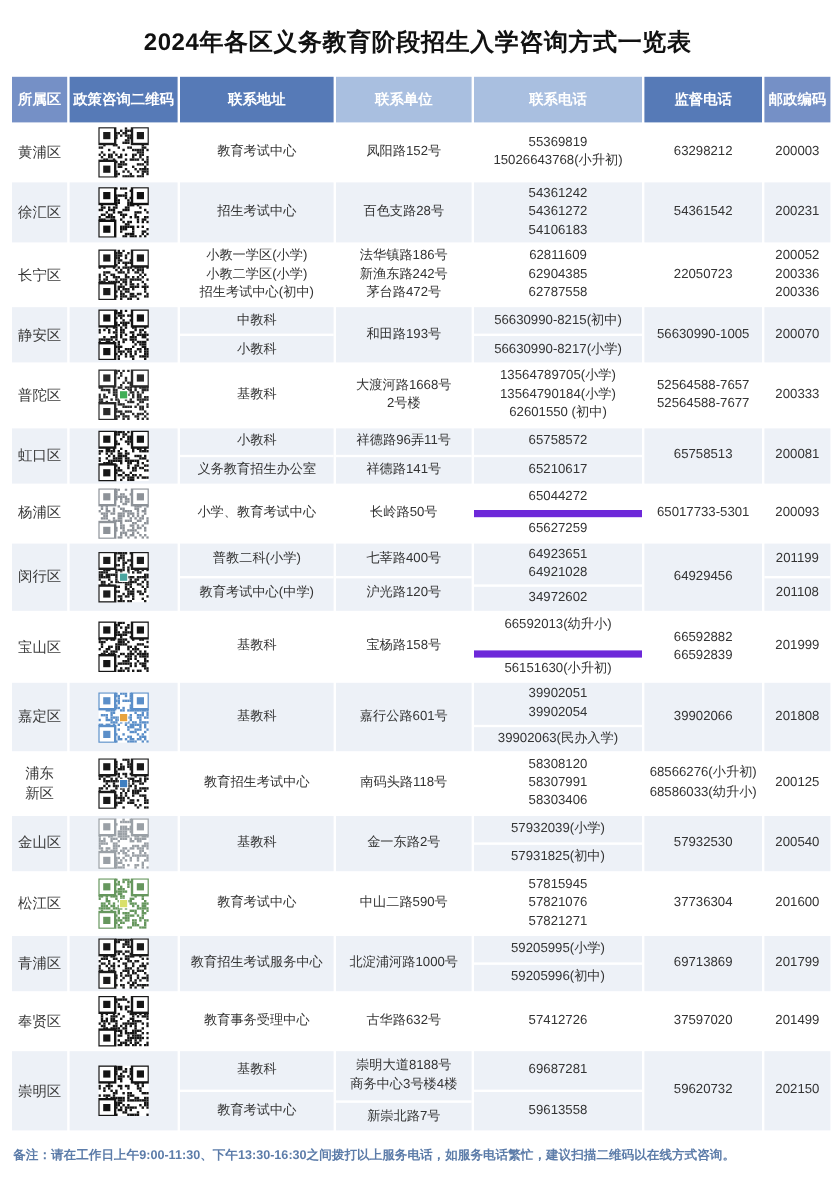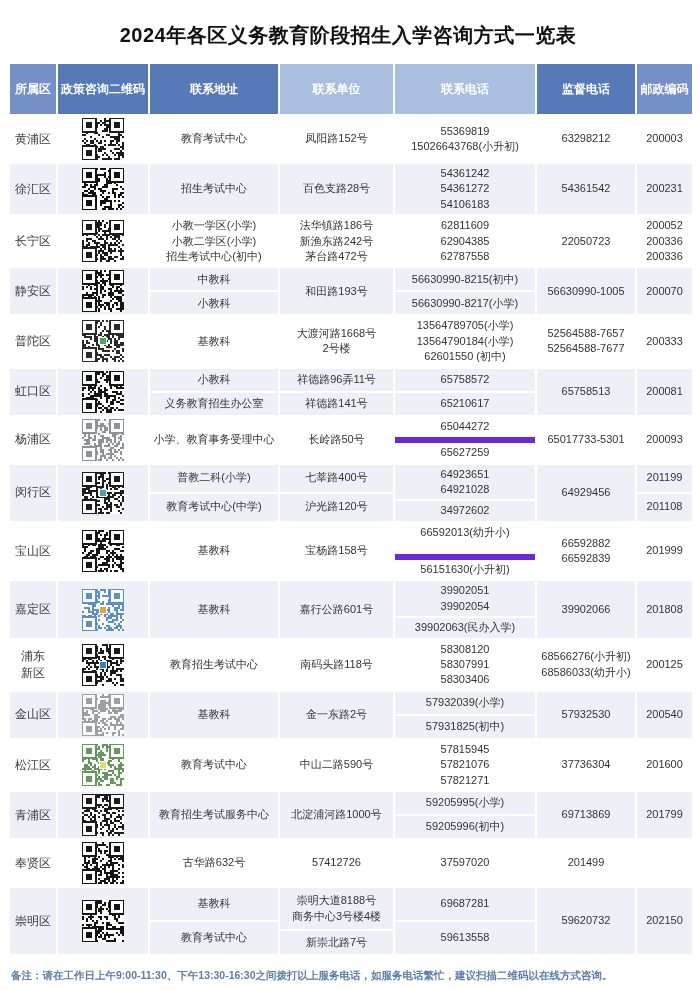--- a/index.html
+++ b/index.html
@@ -1,21 +1,21 @@
 <!DOCTYPE html>
 <html style="--header-dark: #567ab7; --header-medium: #7590c6; --header-light: #a9bfe0; --row-tint: #edf1f7; --note-color: #5c7ca9;"><head>
 <meta charset="utf-8">
 <style>
   html,body{margin:0;padding:0;background:#ffffff;}
   body{width:700px;height:990px;font-family:"Liberation Sans","DejaVu Sans",sans-serif;color:#333;overflow:hidden;}
   .page{padding:6px 14px 0 10px;}
   .title{font-size:20px;font-weight:bold;text-align:center;color:#111;margin:16px 0 15px 0;letter-spacing:.5px;}
   .grid{display:grid;grid-template-columns:46px 90px 128px 113px 140px 98px 55px;gap:2px;}
   .thead{margin-bottom:2px;}
-  .hcell{height:50px;display:flex;align-items:center;justify-content:center;color:#fff;font-weight:bold;font-size:12px;white-space:nowrap;}
+  .hcell{height:38px;display:flex;align-items:center;justify-content:center;color:#fff;font-weight:bold;font-size:12px;white-space:nowrap;}
   .tone-dark{background:var(--header-dark);}
   .tone-medium{background:var(--header-medium);}
   .tone-light{background:var(--header-light);}
   .row{margin-bottom:2px;}
   .cell{min-height:46px;display:flex;flex-direction:column;justify-content:center;font-size:11px;text-align:center;background:#fff;}
   .row.tint .cell{background:var(--row-tint);}
   .seg{display:flex;flex-direction:column;justify-content:center;padding:2px 1px;flex:1 1 0;}
   .row .seg + .seg{border-top:6px solid #6d28d9;}
   .row.tint .seg + .seg{border-top:2px solid #ffffff;}
   .line{line-height:1.4;white-space:nowrap;}
@@ -1251,21 +1251,21 @@
               <rect x="0" y="0" width="14" height="14" fill="none" stroke="#8d9298" stroke-width="2"></rect>
               <rect x="4" y="4" width="6" height="6" fill="#8d9298"></rect>
               <rect x="28" y="0" width="14" height="14" fill="none" stroke="#8d9298" stroke-width="2"></rect>
               <rect x="32" y="4" width="6" height="6" fill="#8d9298"></rect>
               <rect x="0" y="28" width="14" height="14" fill="none" stroke="#8d9298" stroke-width="2"></rect>
               <rect x="4" y="32" width="6" height="6" fill="#8d9298"></rect>
             </svg>
           </div>
           <div class="cell cell-unit">
             <div class="seg" style="flex-grow: 1;">
-              <div class="line">小学、教育事务受理中心</div>
+              <div class="line">小学、教育考试中心</div>
             </div>
           </div>
           <div class="cell cell-address">
             <div class="seg" style="flex-grow: 1;">
               <div class="line">长岭路50号</div>
             </div>
           </div>
           <div class="cell cell-phone">
             <div class="seg" style="flex-grow: 1;">
               <div class="line">65044272</div>
@@ -2745,20 +2745,25 @@
               <rect x="38" y="40" width="2" height="2" fill="#161616"></rect>
               <rect x="40" y="40" width="2" height="2" fill="#161616"></rect>
               <rect x="0" y="0" width="14" height="14" fill="none" stroke="#161616" stroke-width="2"></rect>
               <rect x="4" y="4" width="6" height="6" fill="#161616"></rect>
               <rect x="28" y="0" width="14" height="14" fill="none" stroke="#161616" stroke-width="2"></rect>
               <rect x="32" y="4" width="6" height="6" fill="#161616"></rect>
               <rect x="0" y="28" width="14" height="14" fill="none" stroke="#161616" stroke-width="2"></rect>
               <rect x="4" y="32" width="6" height="6" fill="#161616"></rect>
             </svg>
           </div>
+          <div class="cell cell-unit">
+            <div class="seg" style="flex-grow: 1;">
+              <div class="line">教育事务受理中心</div>
+            </div>
+          </div>
           <div class="cell cell-address">
             <div class="seg" style="flex-grow: 1;">
               <div class="line">古华路632号</div>
             </div>
           </div>
           <div class="cell cell-phone">
             <div class="seg" style="flex-grow: 1;">
               <div class="line">57412726</div>
             </div>
           </div>

